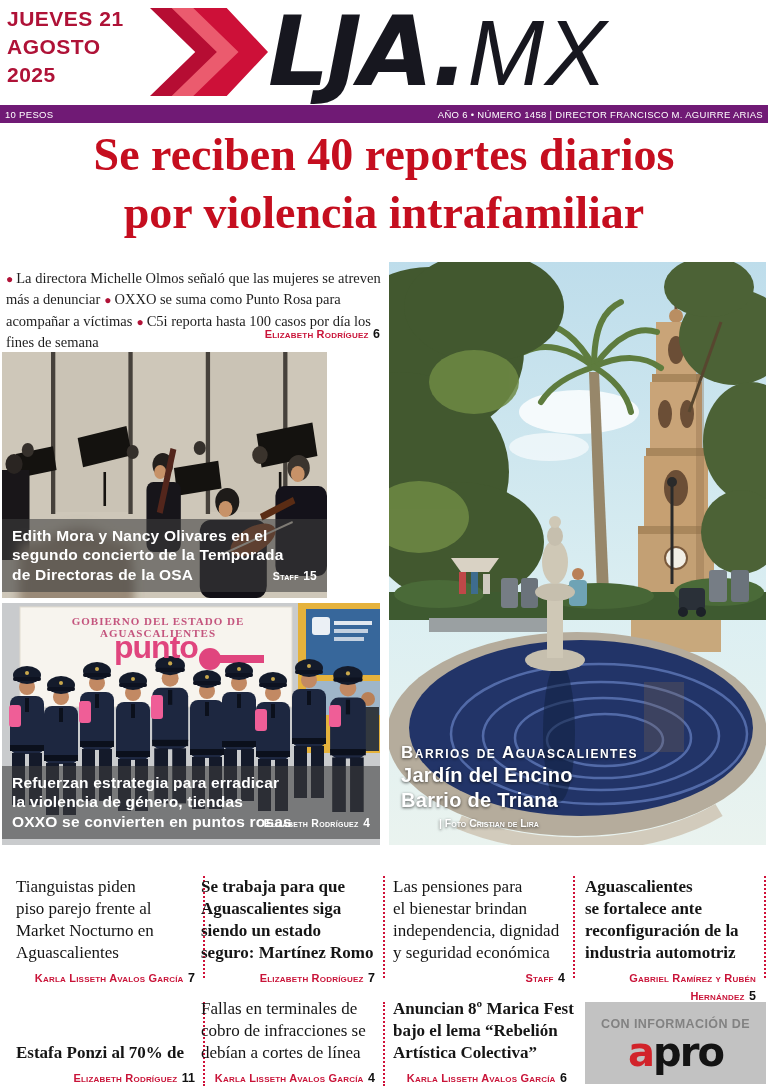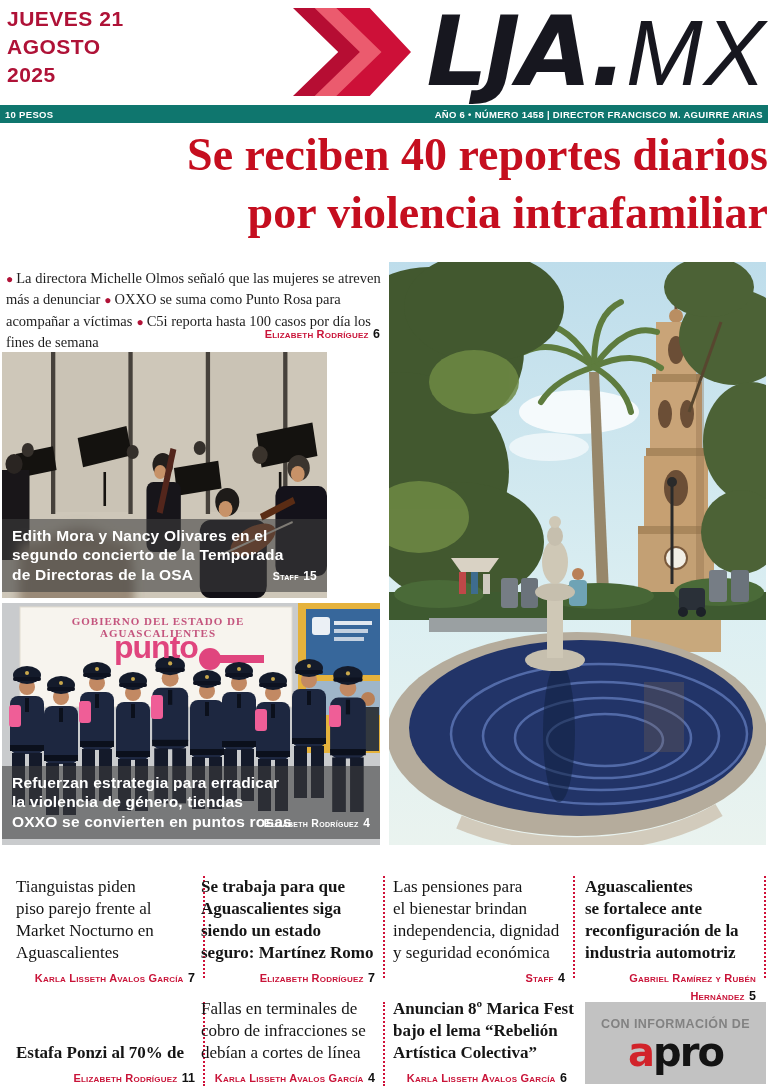--- a/index.html
+++ b/index.html
@@ -3,34 +3,34 @@
 <meta charset="utf-8">
 <style>
   html,body{margin:0;padding:0;background:#ffffff;}
   #page{position:relative;width:768px;height:1088px;background:#fff;overflow:hidden;
         font-family:"Liberation Sans",sans-serif;color:#1a1a1a;}
 
   
   .date{position:absolute;left:7px;top:5px;font-weight:bold;font-size:21px;line-height:28px;
         color:#AF1237;letter-spacing:.5px;}
   .logo{position:absolute;left:150px;top:0;width:616px;height:102px;display:flex;
-        align-items:flex-end;justify-content:flex-end;padding-bottom:4px;box-sizing:border-box;gap:16px;}
+        align-items:flex-end;justify-content:flex-start;padding-bottom:4px;box-sizing:border-box;}
   .logo .arrow{width:118px;height:88px;flex:none;margin-bottom:2px;}
   .logo .word{display:flex;align-items:baseline;}
   .logo .lja{font-family:"DejaVu Sans",sans-serif;font-style:italic;font-weight:bold;
              font-size:96px;line-height:90px;letter-spacing:-3px;color:#17171F;}
   .logo .mx{font-family:"Liberation Sans",sans-serif;font-style:italic;font-weight:normal;
             font-size:92px;line-height:90px;color:#17171F;margin-left:2px;letter-spacing:1px;}
 
-  .redbar{position:absolute;left:0;top:105px;width:768px;height:17px;background:#0f766e;
+  .redbar{position:absolute;left:0;top:105px;width:768px;height:17px;background:#701a75;
           color:#fff;display:flex;justify-content:space-between;align-items:center;
-          padding:9px 5px;box-sizing:border-box;font-size:9.5px;font-weight:bold;letter-spacing:.3px;}
+          padding:9px 5px;box-sizing:border-box;font-size:9.5px;font-weight:normal;letter-spacing:.3px;}
 
   
-  .headline{position:absolute;left:0;top:126px;width:768px;text-align:right;
+  .headline{position:absolute;left:0;top:126px;width:768px;text-align:center;
             font-family:"Liberation Serif",serif;font-weight:bold;color:#C50E1F;
             font-size:46px;line-height:58px;}
   .standfirst{position:absolute;left:6px;top:253px;width:378px;
               font-family:"Liberation Serif",serif;font-size:14.5px;line-height:20.5px;color:#1E1E1E;}
   .standfirst .dot{color:#B11237;font-size:12px;margin-right:3px;}
   .standfirst .seg{margin-right:4px;}
   .byline{font-variant:small-caps;font-weight:bold;color:#C91338;font-size:11px;letter-spacing:.2px;}
   .pageno{font-weight:bold;color:#111;font-size:12.5px;font-family:"Liberation Sans",sans-serif;}
   .lead-byline{position:absolute;left:6px;top:324px;width:374px;text-align:right;}
 
@@ -337,20 +337,26 @@
       <rect x="255" y="420" width="40" height="70" fill="#8A6A48" opacity=".25"></rect>
 
       <ellipse cx="166" cy="398" rx="30" ry="11" fill="#C6BFAE"></ellipse>
       <rect x="158" y="330" width="16" height="66" fill="#CFC8B6"></rect>
       <ellipse cx="166" cy="330" rx="20" ry="9" fill="#C6BFAE"></ellipse>
       <ellipse cx="166" cy="300" rx="13" ry="22" fill="#CFC8B6"></ellipse>
       <ellipse cx="166" cy="274" rx="8" ry="10" fill="#C6BFAE"></ellipse>
       <circle cx="166" cy="260" r="6" fill="#CFC8B6"></circle>
       <path d="M70 560 A 190 102 0 0 0 330 548" fill="none" stroke="#CFC7B6" stroke-width="14" opacity=".9"></path>
     </svg>
+    <div class="bar-cap">
+      <div class="bar-kicker">Barrios de Aguascalientes</div>
+      <div class="bar-line">Jardín del Encino</div>
+      <div class="bar-line">Barrio de Triana</div>
+      <div class="bar-credit">| Foto Cristian de Lira</div>
+    </div>
   </div>
 
   <div class="cell row1 c1 rule">
     <div class="t">
         <div>Tianguistas piden</div>
         <div>piso parejo frente al</div>
         <div>Market Nocturno en</div>
         <div>Aguascalientes</div>
       </div>
     <div class="by">

